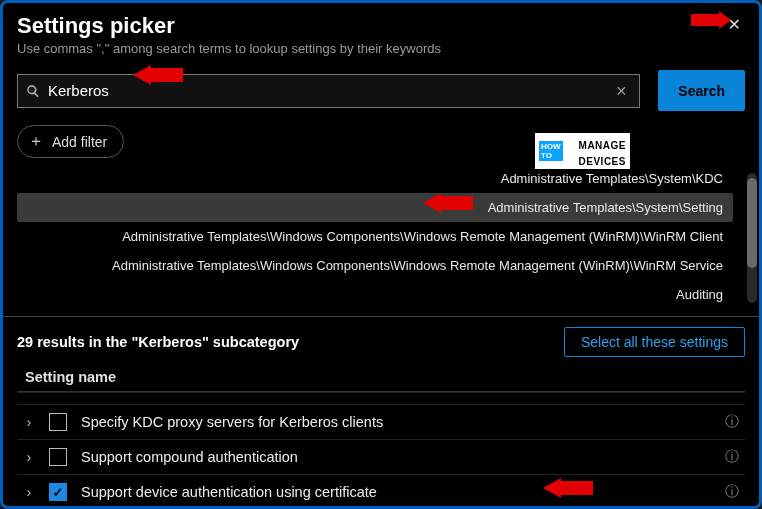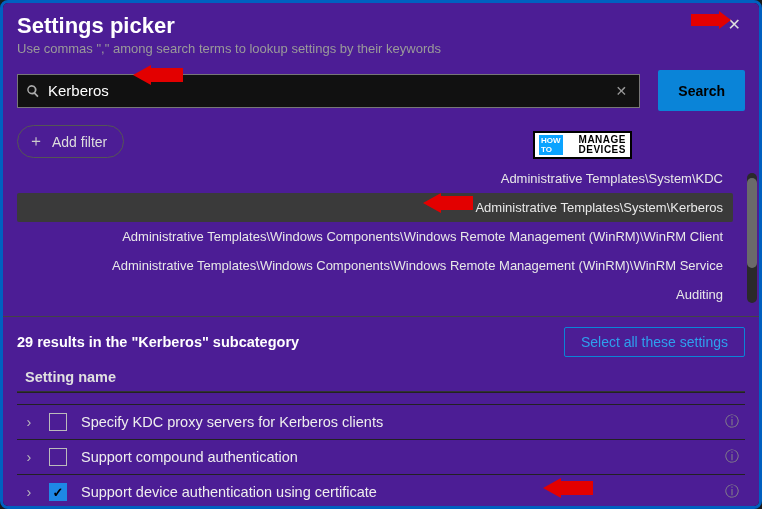--- a/index.html
+++ b/index.html
@@ -7,21 +7,21 @@
     background: #1a1a1a;
     font-family: "Segoe UI", Arial, sans-serif;
     width: 762px;
     height: 509px;
     overflow: hidden;
     position: relative;
     border: 3px solid #0060c0;
     border-radius: 8px;
   }
   .panel {
-    background: #4c1d95;
+    background: #000000;
     width: 100%;
     height: 100%;
     padding: 10px 14px 0 14px;
     color: #e0e0e0;
     position: relative;
   }
   .header-row { display:flex; align-items:flex-start; justify-content:space-between; }
   .title { font-size: 22px; font-weight:600; color:#fff; }
   .subtitle { font-size: 13px; color:#9a9a9a; margin-top:2px; }
   .close-btn { color:#ddd; font-size:16px; cursor:pointer; padding:2px 4px; }
@@ -91,21 +91,21 @@
   .arrow {
     position:absolute; pointer-events:none;
   }
   .arrow svg { display:block; }
   .logo {
     position:absolute; top:128px; left:530px;
     background:#fff; border:2px solid #000; padding:2px 4px;
     font-family:Arial, sans-serif; display:flex; gap:16px; align-items:center;
   }
   .logo .howto { background:#0aa3ff; color:#fff; font-size:8px; font-weight:700; padding:1px 2px; line-height:9px; }
-  .logo .txt { font-size:10px; font-weight:900; letter-spacing:0.5px; color:#000; line-height:10px; }
+  .logo .txt { font-size:10px; font-weight:900; letter-spacing:0.5px; color:#000; line-height:10px;margin-top:6px; }
 </style>
 </head>
 <body>
 
 <div class="panel">
 
   <div class="header-row">
     <div>
       <div class="title">Settings picker</div>
       <div class="subtitle">Use commas "," among search terms to lookup settings by their keywords</div>
@@ -125,21 +125,21 @@
   </div>
 
   <div class="add-filter">
     <span class="plus">＋</span>
     <span>Add filter</span>
   </div>
 
 
   <div class="cat-box">
     <div class="cat-item">Administrative Templates\System\KDC</div>
-    <div class="cat-item selected">Administrative Templates\System\Kerberos</div>
+    <div class="cat-item selected">Administrative Templates\System\Setting</div>
     <div class="cat-item">Administrative Templates\Windows Components\Windows Remote Management (WinRM)\WinRM Client</div>
     <div class="cat-item">Administrative Templates\Windows Components\Windows Remote Management (WinRM)\WinRM Service</div>
     <div class="cat-item">Auditing</div>
   </div>
   <div class="scrollbar"></div>
   <div class="scrollbar-thumb"></div>
 
   <div class="divider"></div>
 
   <div class="results-row">

